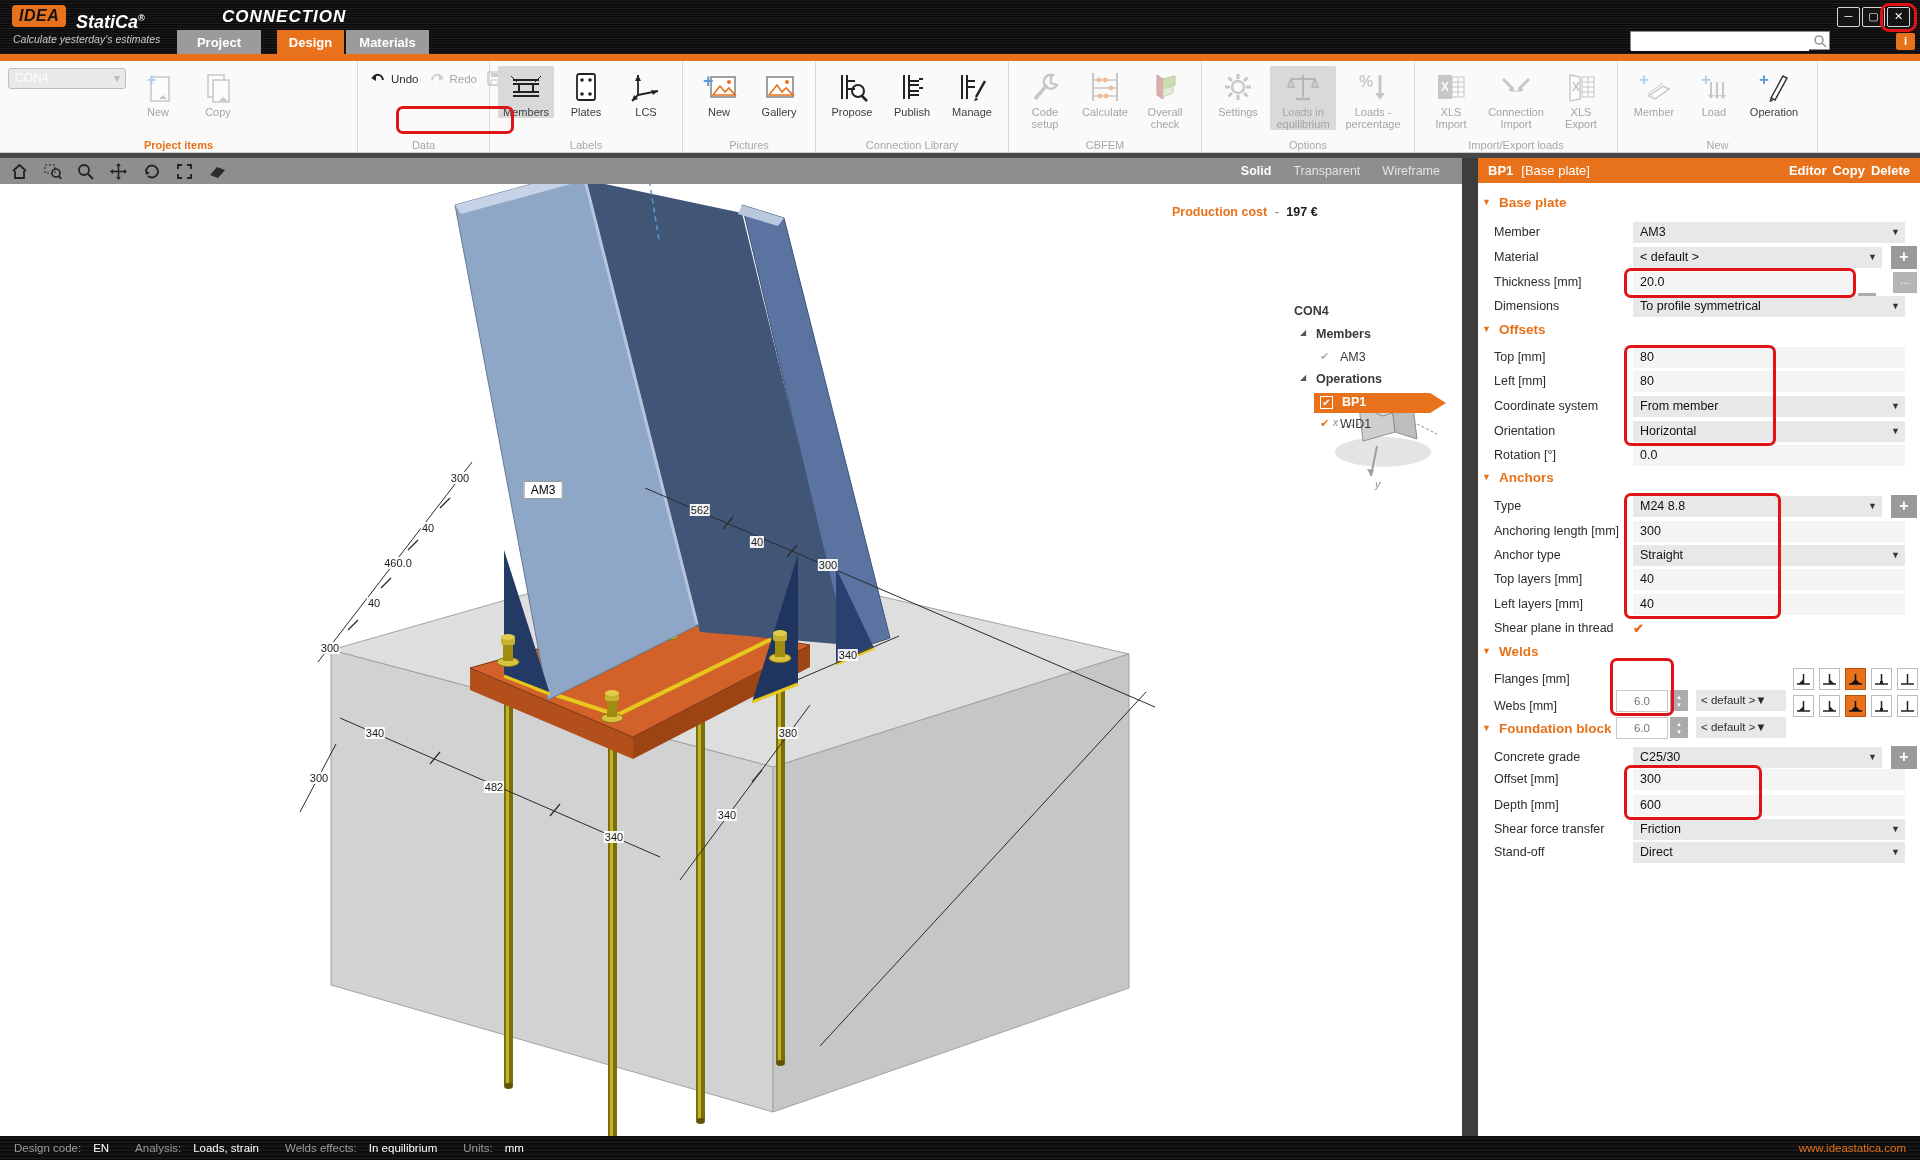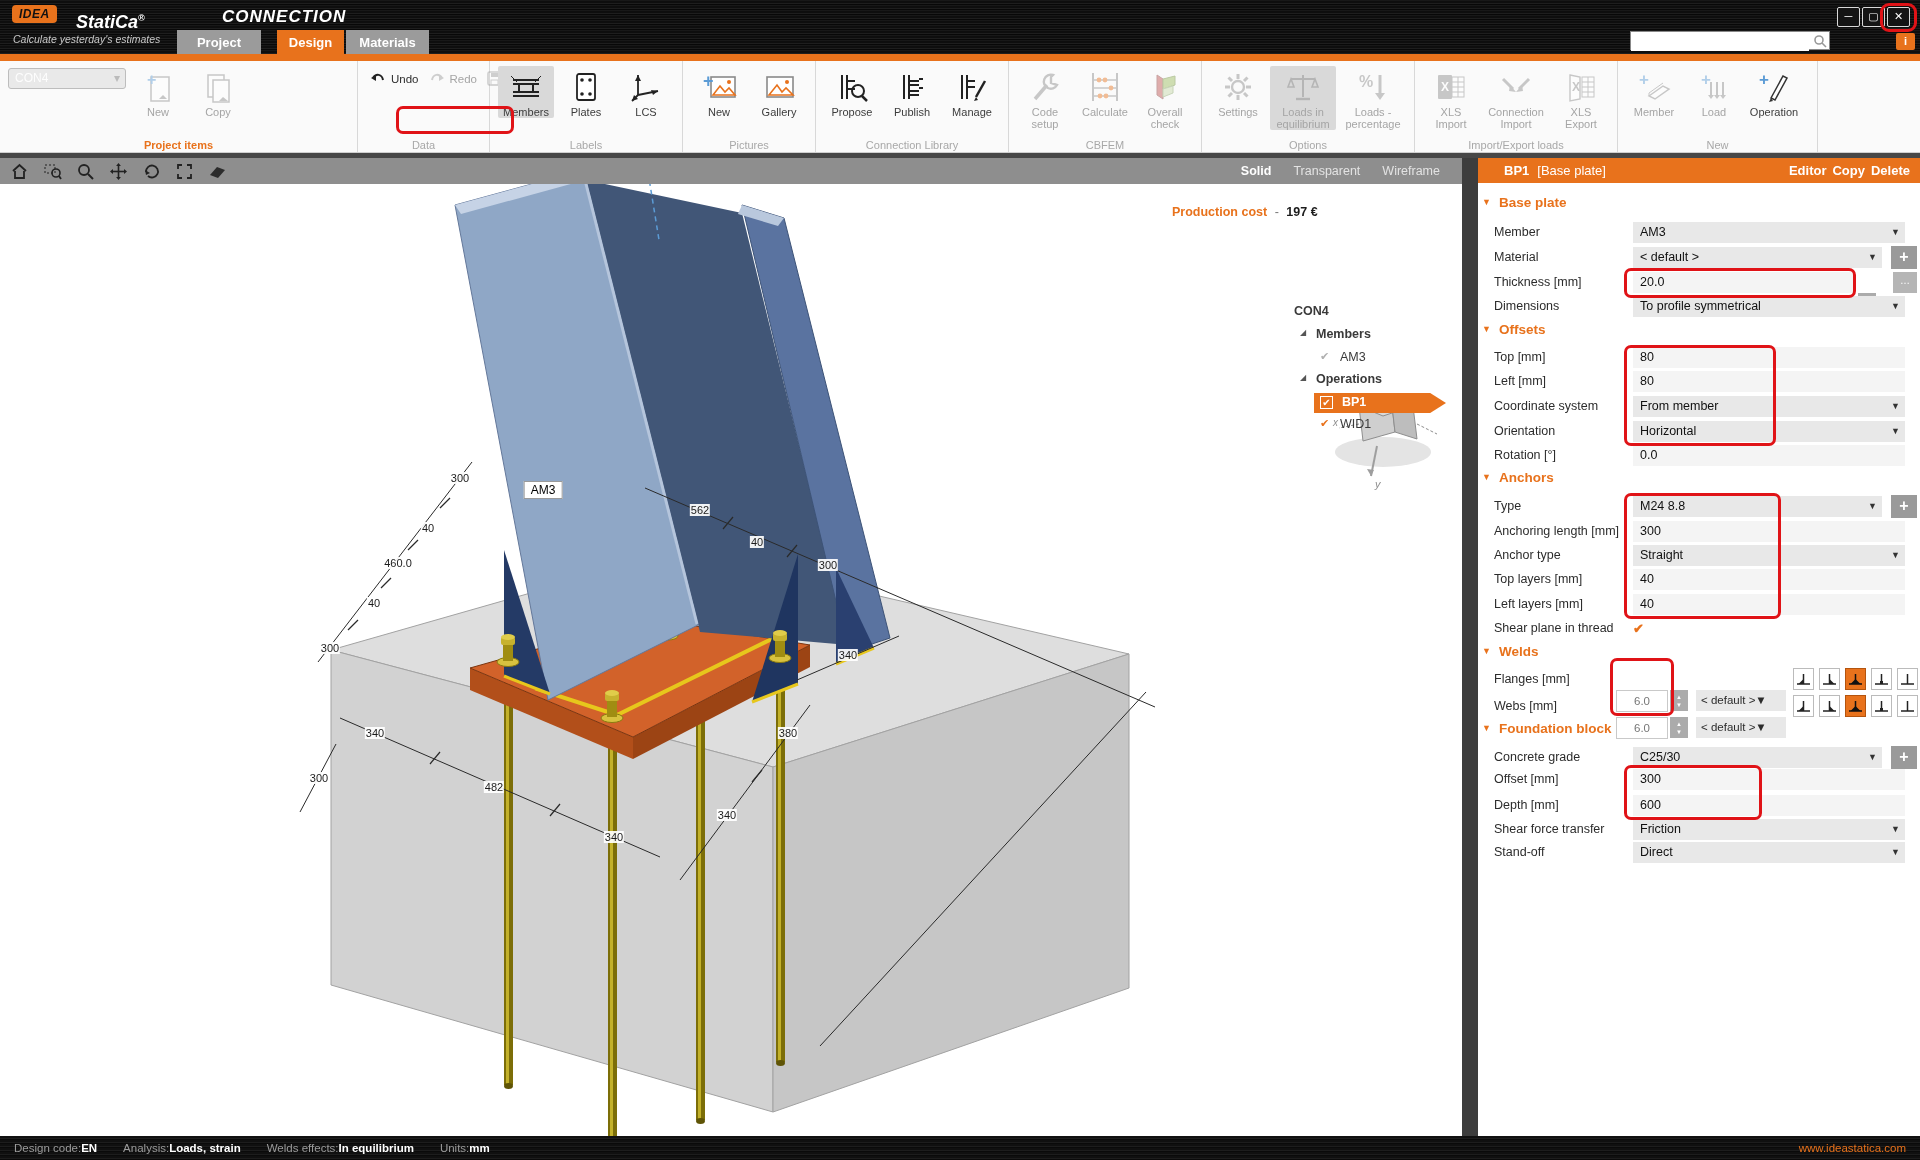--- a/index.html
+++ b/index.html
@@ -6,21 +6,21 @@
   html,body { width:1920px; height:1160px; overflow:hidden; background:#2b2b2b;
               font-family:"Liberation Sans", sans-serif; }
   .abs { position:absolute; }
 
   
   #titlebar { position:absolute; left:0; top:0; width:1920px; height:55px;
     background:#0c0c0c;
     background-image:repeating-linear-gradient(0deg,#080808 0 1px,#1e1e1e 1px 2px,#0e0e0e 2px 4px,#181818 4px 5px);
     color:#fff; z-index:30; }
   #logo-box { position:absolute; left:12px; top:5px; background:#E8721C; border-radius:4px;
-    padding:2px 7px; font-style:italic; font-weight:900; font-size:12px; color:#111; letter-spacing:.5px;}
+    padding:2px 7px; font-style:italic; font-weight:900; font-size:16px; color:#111; letter-spacing:.5px;}
   #logo-statica { position:absolute; left:76px; top:12px; font-style:italic; font-weight:700; font-size:18px; color:#fff;}
   #logo-reg { font-size:9px; vertical-align:super;}
   #app-name { position:absolute; left:222px; top:7px; font-style:italic; font-weight:800; font-size:17px; letter-spacing:1px; color:#fff;}
   #tagline { position:absolute; left:13px; top:33px; font-style:italic; font-size:10.5px; color:#c9c9c9;}
   .tab { position:absolute; top:30px; height:26px; line-height:26px; text-align:center;
     background:#9b9b9b; color:#fff; font-weight:700; font-size:13px; cursor:default;}
   .tab.active { background:#E8721C; }
   #orange-line { position:absolute; left:0; top:54px; width:1920px; height:7px; background:#E8721C; z-index:31;}
 
   
@@ -77,21 +77,21 @@
   .treetxt.bold { font-weight:700;}
   .tcheck { position:absolute; font-size:11px; z-index:5;}
   #bp1-arrow { position:absolute; left:1314px; top:393px; width:132px; height:20px; background:#E8721C;
     clip-path:polygon(0 0, 88% 0, 100% 50%, 88% 100%, 0 100%); z-index:4;}
   #bp1-check { position:absolute; left:1320px; top:396px; width:13px; height:13px; background:#E8721C;
     border:1px solid #fff; color:#fff; font-size:10px; line-height:12px; text-align:center; z-index:5;}
 
   
   #panel { position:absolute; left:1478px; top:158px; width:442px; height:978px; background:#fff;}
   #panel-header { position:absolute; left:0; top:0; width:442px; height:25px; background:#E8721C;
-    color:#fff; font-size:13px; line-height:25px; padding:0 26px;}
+    color:#fff; font-size:13px; line-height:25px; padding:0 10px;}
   #panel-header .pid { font-weight:700; margin-right:8px;}
   #panel-header .pactions { position:absolute; right:10px; top:0; display:flex; gap:6px; font-weight:700;}
   .prow { position:absolute; left:16px; width:420px; height:21px; font-size:12.5px; color:#2c2c2c; line-height:21px;}
   .phead { position:absolute; left:4px; width:420px; height:20px; color:#E8721C; font-weight:700; font-size:13.5px;}
   .phead .tri { display:inline-block; font-size:9px; vertical-align:2px; margin-right:8px;}
   .field { position:absolute; top:0; height:21px; background:#e8e8e8; font-size:12.5px; color:#111;
     line-height:21px; padding:0 7px;}
   .field.input { background:#f4f4f4;}
   .field.full { left:139px; width:272px;}
   .field.wplus { left:139px; width:249px;}
@@ -112,21 +112,21 @@
   .weldicon.sel { background:#E8721C; border-color:#b4540e;}
 
   
   .redbox { position:absolute; border:3.5px solid #e01317; border-radius:7px; z-index:50; pointer-events:none;}
 
   
   #statusbar { position:absolute; left:0; top:1136px; width:1920px; height:24px; background:#0d0d0d;
     background-image:repeating-linear-gradient(0deg,#0a0a0a 0 1px,#1d1d1d 1px 2px,#101010 2px 4px);
     display:flex; align-items:center; gap:26px; padding:0 14px; z-index:30;}
   .stitem { font-size:11.5px; color:#9b9b9b;}
-  .stitem b { color:#fff; font-weight:700; margin-left:0;}
+  .stitem b { color:#fff; font-weight:400; margin-left:12px;}
   #website { margin-left:auto; font-size:11.5px; color:#E8721C;}
 </style>
 </head>
 <body>
 
 <div id="titlebar">
   <div id="logo-box">IDEA</div>
   <div id="logo-statica"><span>StatiCa</span><span id="logo-reg">®</span></div>
   <div id="app-name">CONNECTION</div>
   <div id="tagline">Calculate yesterday's estimates</div>

